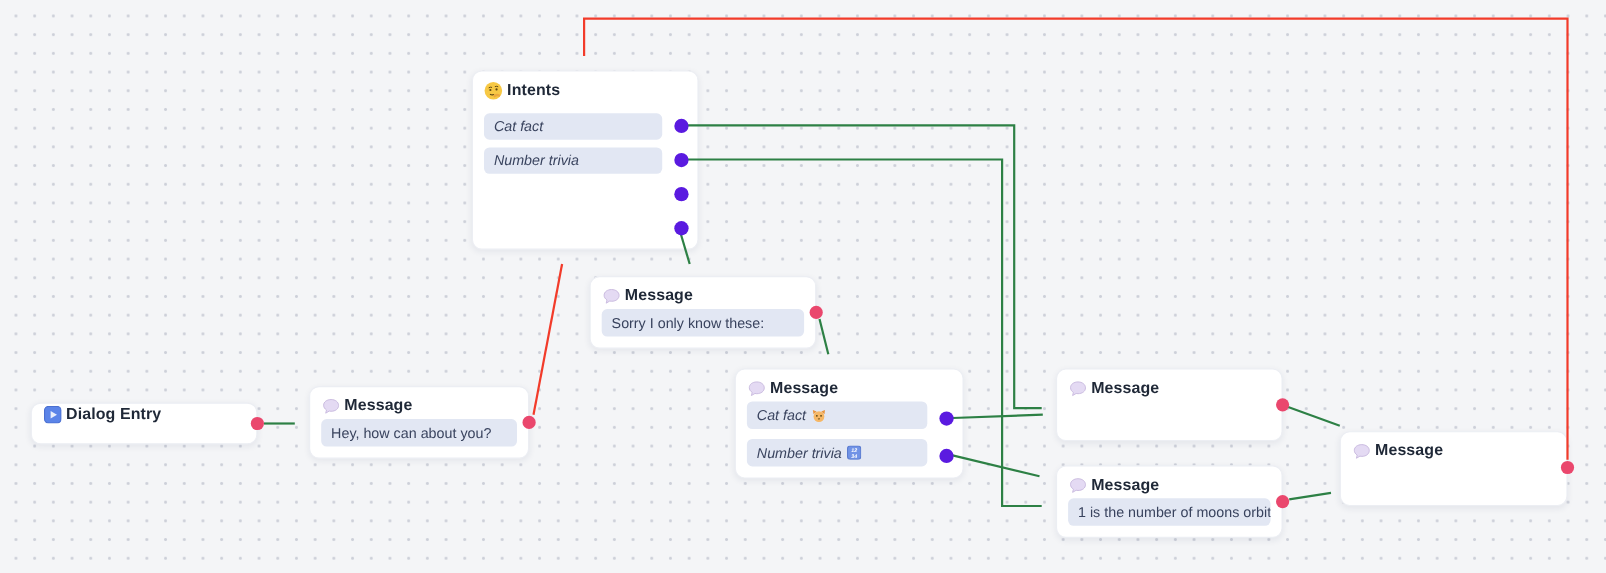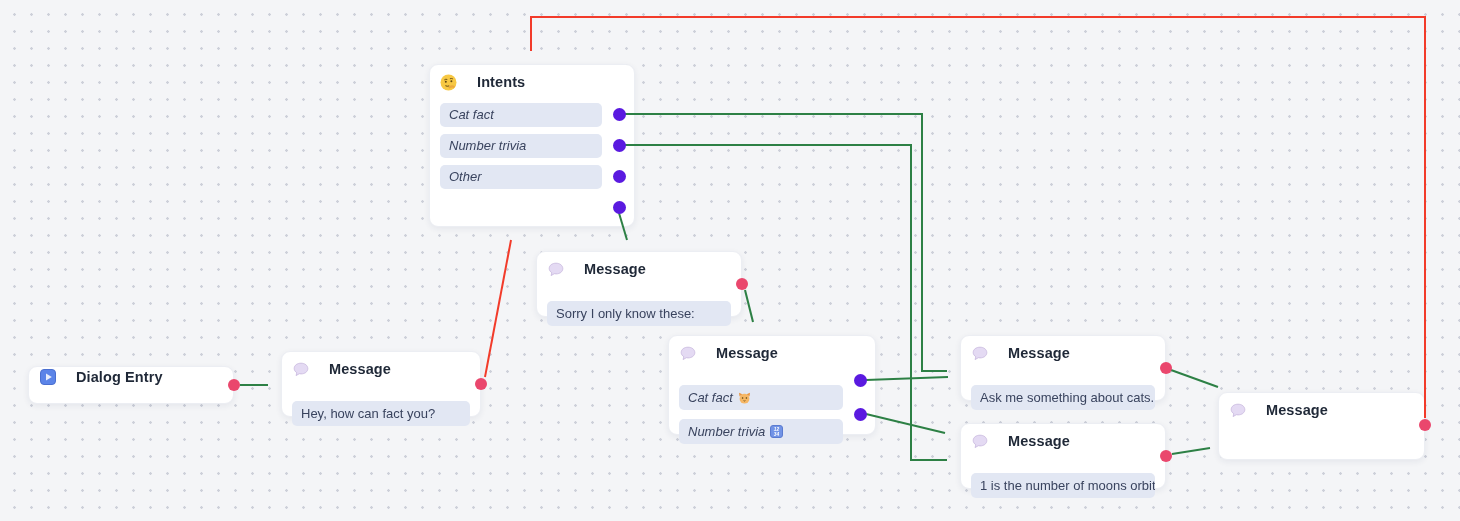--- a/index.html
+++ b/index.html
@@ -12,25 +12,25 @@
   .edges{position:absolute;left:0;top:0;width:1460px;height:521px;z-index:3;pointer-events:none;}
   .edges path{fill:none;stroke-width:2;}
   .edges path.green{stroke:#2d8045;}
   .edges path.red{stroke:#f23b2a;}
   .node{
     position:absolute;box-sizing:border-box;z-index:1;
     background:#ffffff;border:1px solid #eceef3;border-radius:9px;
     box-shadow:0 2px 6px rgba(28,41,90,.07);
     padding:7px 10px;
   }
-  .hdr{display:flex;align-items:center;gap:20px;height:20px;}
+  .hdr{display:flex;align-items:center;gap:4px;height:20px;}
   .ntitle{font-size:14.5px;font-weight:700;color:#1f2837;letter-spacing:.1px;}
   .nicon{display:inline-flex;align-items:center;justify-content:center;width:17px;height:17px;flex:0 0 17px;}
   .item{
-    box-sizing:border-box;height:25px;line-height:25px;margin-top:22px;
+    box-sizing:border-box;height:25px;line-height:25px;margin-top:2px;
     background:#e2e7f3;border-radius:5px;padding:0 9px;
     font-size:13px;color:#39435e;white-space:nowrap;overflow:hidden;text-overflow:ellipsis;
     display:flex;align-items:center;gap:5px;
   }
   .item .lbl{white-space:nowrap;}
   .node.gutter .item{width:calc(100% - 22px);font-style:italic;}
   .node.intents .item{height:24px;line-height:24px;margin-top:7px;}
   .node.intents .item.first{margin-top:11px;}
   .node.options .item.second{margin-top:9px;}
   .node.entry{display:flex;align-items:flex-start;padding:0 10px;}
@@ -92,36 +92,33 @@
         </svg>
       </span>
       <span class="ntitle">Intents</span>
     </div>
     <div class="item first">
         <span class="lbl">Cat fact</span>
       </div>
     <div class="item">
         <span class="lbl">Number trivia</span>
       </div>
-    <div class="item">
-        <span class="lbl">Other</span>
-      </div>
   </div>
 
   <div class="node" style="left:281px;top:351px;width:200px;height:66px">
     <div class="hdr">
       <span class="nicon">
         <svg width="16" height="15" viewBox="0 0 16 15">
             <path d="M8 1.2 C4.1 1.2 1.2 3.4 1.2 6.4 c0 1.8 1 3.3 2.6 4.3 L3.1 13.6 l3.2-1.9 c0.6 0.1 1.1 0.2 1.7 0.2 3.9 0 6.8-2.2 6.8-5.3 S11.9 1.2 8 1.2 Z" fill="#e4daf3" stroke="#c6b6dd" stroke-width="0.8"></path>
           </svg>
       </span>
       <span class="ntitle">Message</span>
     </div>
     <div class="item">
-        <span class="lbl">Hey, how can fact you?</span>
+        <span class="lbl">Hey, how can about you?</span>
       </div>
   </div>
 
   <div class="node" style="left:536px;top:251px;width:206px;height:66px">
     <div class="hdr">
       <span class="nicon">
         <svg width="16" height="15" viewBox="0 0 16 15">
             <path d="M8 1.2 C4.1 1.2 1.2 3.4 1.2 6.4 c0 1.8 1 3.3 2.6 4.3 L3.1 13.6 l3.2-1.9 c0.6 0.1 1.1 0.2 1.7 0.2 3.9 0 6.8-2.2 6.8-5.3 S11.9 1.2 8 1.2 Z" fill="#e4daf3" stroke="#c6b6dd" stroke-width="0.8"></path>
           </svg>
       </span>
@@ -168,23 +165,20 @@
 
   <div class="node" style="left:960px;top:335px;width:206px;height:66px">
     <div class="hdr">
       <span class="nicon">
         <svg width="16" height="15" viewBox="0 0 16 15">
             <path d="M8 1.2 C4.1 1.2 1.2 3.4 1.2 6.4 c0 1.8 1 3.3 2.6 4.3 L3.1 13.6 l3.2-1.9 c0.6 0.1 1.1 0.2 1.7 0.2 3.9 0 6.8-2.2 6.8-5.3 S11.9 1.2 8 1.2 Z" fill="#e4daf3" stroke="#c6b6dd" stroke-width="0.8"></path>
           </svg>
       </span>
       <span class="ntitle">Message</span>
     </div>
-    <div class="item">
-        <span class="lbl">Ask me something about cats.</span>
-      </div>
   </div>
 
   <div class="node" style="left:960px;top:423px;width:206px;height:66px">
     <div class="hdr">
       <span class="nicon">
         <svg width="16" height="15" viewBox="0 0 16 15">
             <path d="M8 1.2 C4.1 1.2 1.2 3.4 1.2 6.4 c0 1.8 1 3.3 2.6 4.3 L3.1 13.6 l3.2-1.9 c0.6 0.1 1.1 0.2 1.7 0.2 3.9 0 6.8-2.2 6.8-5.3 S11.9 1.2 8 1.2 Z" fill="#e4daf3" stroke="#c6b6dd" stroke-width="0.8"></path>
           </svg>
       </span>
       <span class="ntitle">Message</span>

